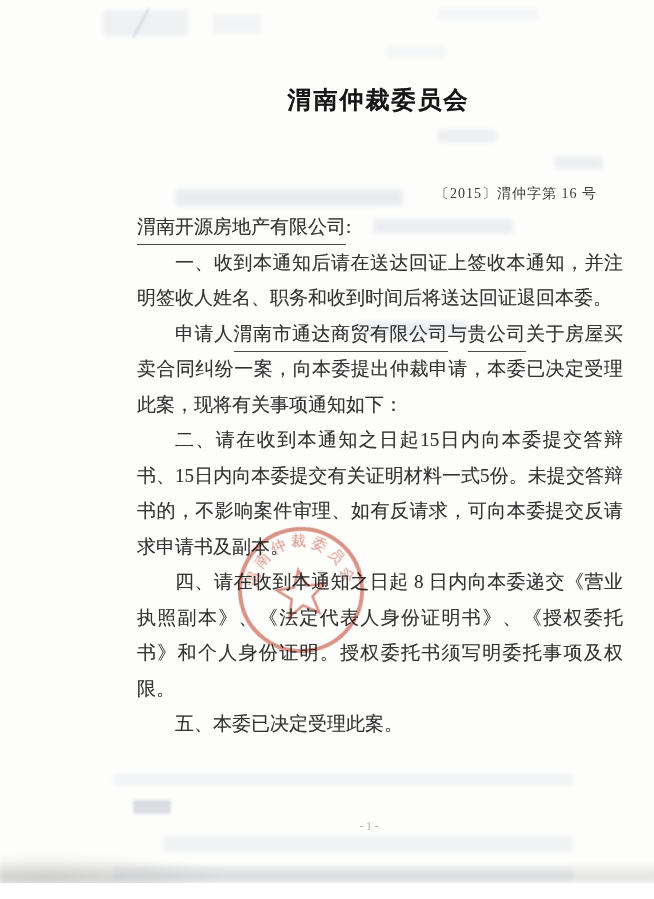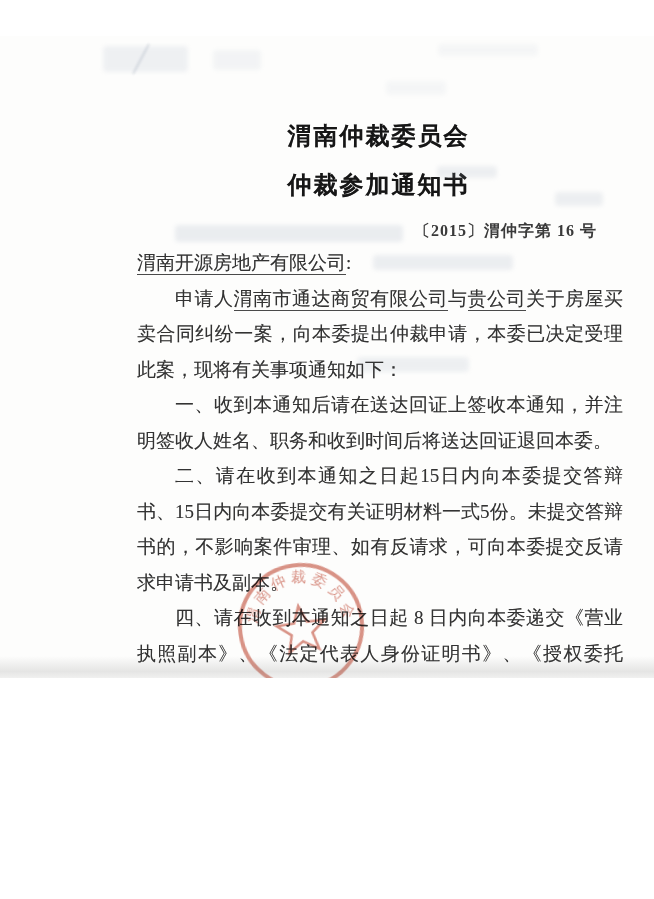--- a/index.html
+++ b/index.html
@@ -1,51 +1,50 @@
 <!DOCTYPE html>
 <html style="--seal: #c4523f;"><head>
 <meta charset="utf-8">
 <style>
   html,body{margin:0;padding:0;background:#ffffff;}
   .page{
     position:relative;
-    width:654px;height:642px;
+    width:654px;height:883px;
     background:#fdfdfc;
     overflow:hidden;
     font-family:"Liberation Serif","DejaVu Serif",serif;
     color:#2e2e2e;
-    margin-top:36px;
   }
   
   .doc-title{
     position:absolute;left:137px;width:483px;
     text-align:center;
     font-size:24px;font-weight:bold;color:#161616;
     letter-spacing:2px;
     text-shadow:0 0 .6px rgba(0,0,0,.55);
     white-space:nowrap;
   }
   .doc-title.t1{top:84px;}
   .doc-title.t2{top:133px;}
   .case-number{
     position:absolute;top:185px;right:57px;
-    font-size:16px;color:#3a3a3a;
-    letter-spacing:1px;white-space:nowrap;font-weight:bold;
+    font-size:14px;color:#3a3a3a;
+    letter-spacing:1px;white-space:nowrap;
   }
   
   .body-text{
     position:absolute;left:137px;top:209px;width:486px;
     font-size:19px;line-height:35.5px;
     text-align:justify;
     color:#333;
     text-shadow:0 0 .4px rgba(40,40,40,.35);
   }
   .body-text p{margin:0;text-indent:2em;}
   .body-text p.no-indent{text-indent:0;}
-  .u{border-bottom:1px solid #4a4a4a;padding-bottom:1px;}
+  .u{border-bottom:1px solid #4a4a4a;padding-bottom:7px;}
   
   .seal{
     position:absolute;left:221px;top:510px;width:160px;height:160px;
     opacity:.62;
     transform:rotate(-8deg);
     filter:blur(.4px);
     mix-blend-mode:multiply;
     pointer-events:none;
   }
   
@@ -92,34 +91,33 @@
 
 <div class="page">
 
   <div class="ghost" style="left:103px;top:10px;width:85px;height:26px;opacity:.14;"></div>
   <div class="ghost" style="left:213px;top:14px;width:48px;height:20px;opacity:.10;"></div>
   <div class="pen-stroke" style="left:140px;top:6px;height:34px;transform:rotate(28deg);"></div>
   <div class="ghost" style="left:438px;top:8px;width:100px;height:12px;opacity:.08;"></div>
   <div class="ghost" style="left:386px;top:45px;width:60px;height:14px;opacity:.08;"></div>
 
   <div class="doc-title t1">渭南仲裁委员会</div>
-  <div class="doc-title t2">仲裁参加通知书</div>
 
   <div class="ghost" style="left:437px;top:130px;width:60px;height:12px;opacity:.16;"></div>
   <div class="ghost" style="left:555px;top:156px;width:48px;height:14px;opacity:.16;"></div>
   <div class="ghost" style="left:175px;top:189px;width:228px;height:17px;opacity:.18;"></div>
   <div class="ghost" style="left:373px;top:219px;width:140px;height:15px;opacity:.17;"></div>
   <div class="ghost" style="left:357px;top:321px;width:112px;height:15px;opacity:.15;"></div>
 
   <div class="case-number">〔2015〕渭仲字第 16 号</div>
 
   <div class="body-text">
     <p class="no-indent"><span class="u">渭南开源房地产有限公司</span><span>:</span></p>
+    <p><span>一、收到本通知后请在送达回证上签收本通知，并注明签收人姓名、职务和收到时间后将送达回证退回本委。</span></p>
     <p><span>申请人</span><span class="u">渭南市通达商贸有限公司</span><span>与</span><span class="u">贵公司</span><span>关于房屋买卖合同纠纷一案，向本委提出仲裁申请，本委已决定受理此案，现将有关事项通知如下：</span></p>
-    <p><span>一、收到本通知后请在送达回证上签收本通知，并注明签收人姓名、职务和收到时间后将送达回证退回本委。</span></p>
     <p><span>二、请在收到本通知之日起15日内向本委提交答辩书、15日内向本委提交有关证明材料一式5份。未提交答辩书的，不影响案件审理、如有反请求，可向本委提交反请求申请书及副本。</span></p>
     <p><span>四、请在收到本通知之日起 8 日内向本委递交《营业执照副本》、《法定代表人身份证明书》、《授权委托书》和个人身份证明。授权委托书须写明委托事项及权限。</span></p>
     <p><span>五、本委已决定受理此案。</span></p>
   </div>
 
   <div class="seal">
     <svg width="160" height="160" viewBox="0 0 160 160">
       <circle cx="80" cy="80" r="61" fill="none" stroke="var(--seal,#c4523f)" stroke-width="4"></circle>
       <path id="sealArc" d="M 36,80 A 44,44 0 0 1 124,80" fill="none" stroke="none"></path>
       <text font-size="15" fill="var(--seal,#c4523f)" letter-spacing="4" font-family="Liberation Serif, DejaVu Serif, serif">

